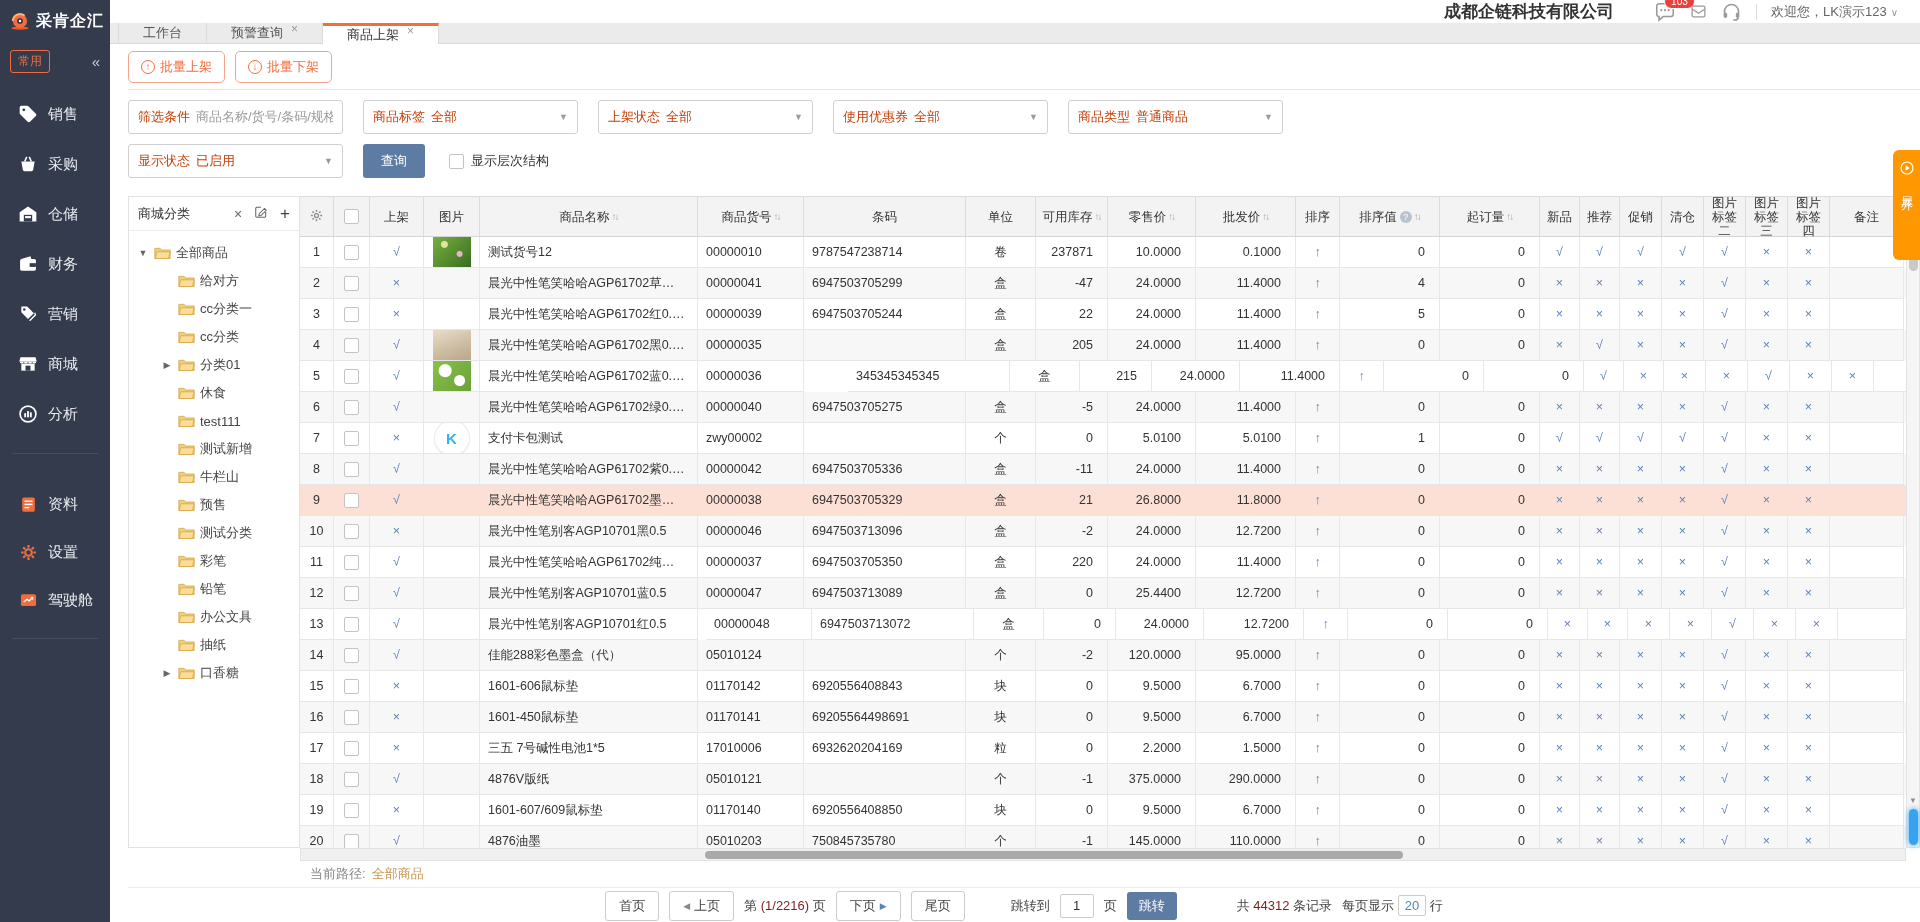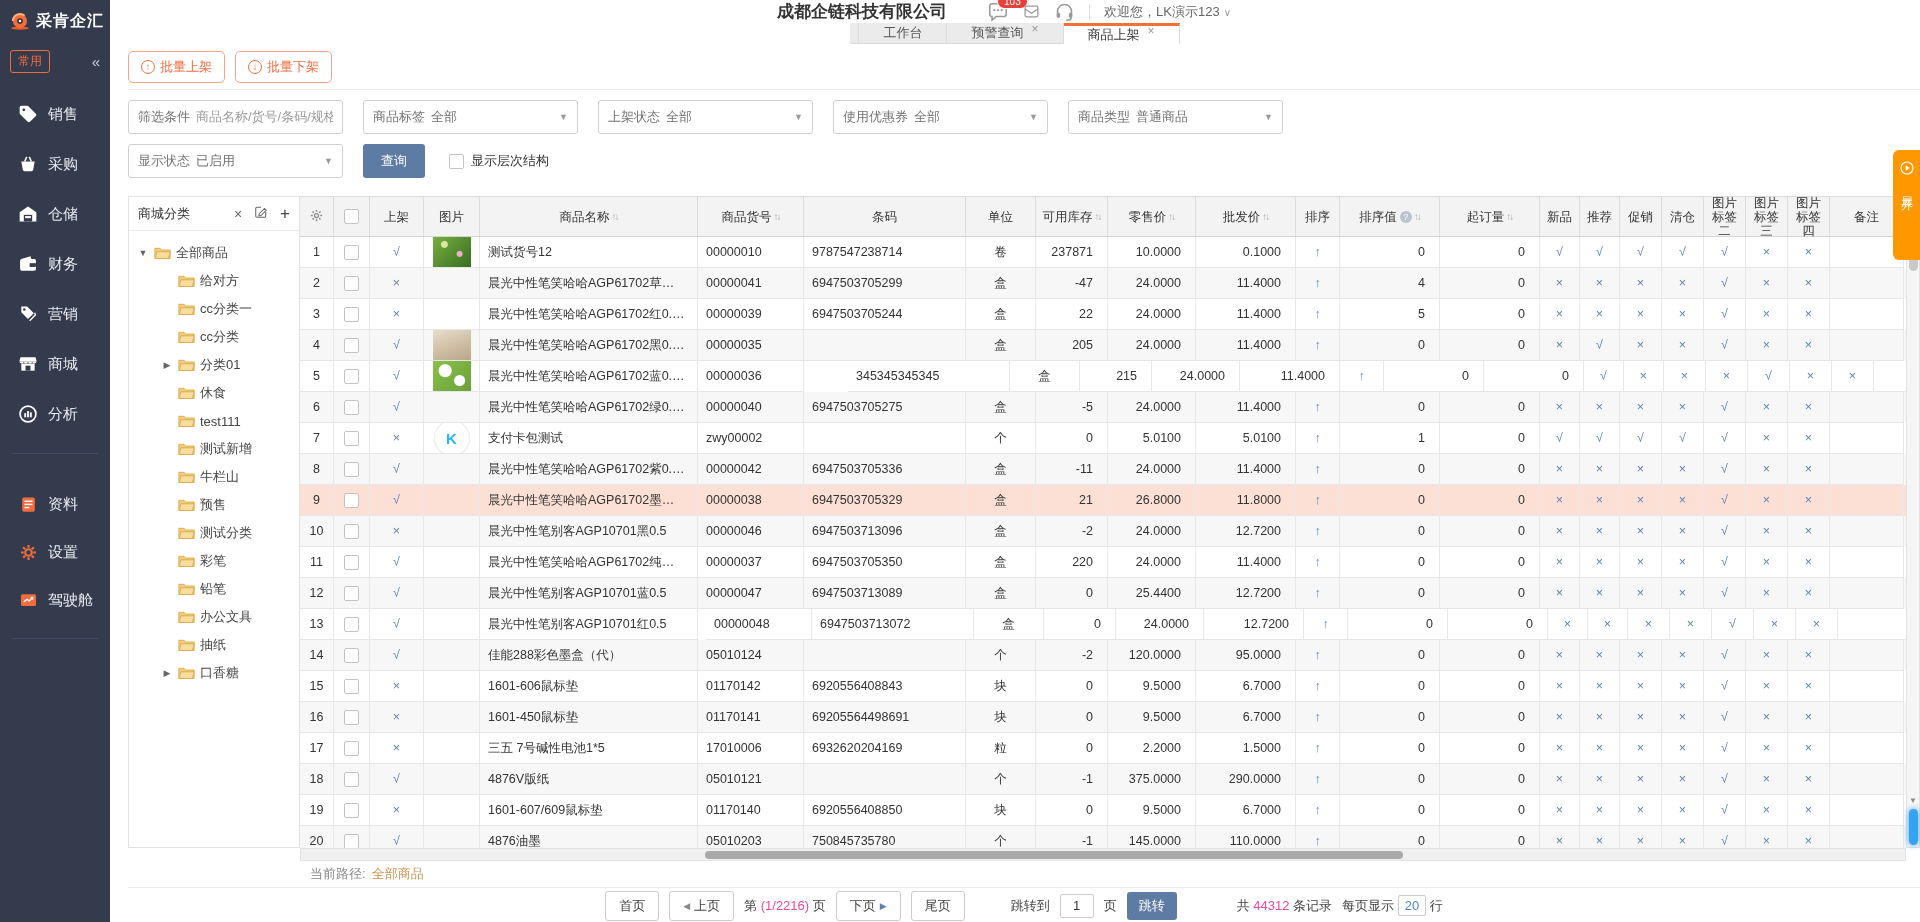--- a/index.html
+++ b/index.html
@@ -16,21 +16,21 @@
   .collapse { color:#c9cfdb; font-size:15px; }
   .side-group { margin-top:12px; }
   .side-item { height:50px; display:flex; align-items:center; padding-left:18px; gap:10px; cursor:pointer; }
   .side-item .lbl { color:#e9ebf0; font-size:15px; }
   .side-ico { width:20px; height:20px; display:inline-flex; align-items:center; justify-content:center; }
   .side-divider { border-top:1px solid #454d60; margin:14px 12px; }
   .side-tools .side-item { height:48px; }
   .side-bottom { margin-top:auto; padding-bottom:50px; }
 
   
-  .main { flex:1; display:flex; flex-direction:column; position:relative; background:#fff;align-items:center; }
+  .main { flex:1; display:flex; flex-direction:column; position:relative; background:#fff; }
 
   .topbar { height:42px; display:flex; align-items:center; justify-content:flex-end; padding-right:22px; gap:14px; background:#fff; }
   .company { font-size:17px; color:#333; font-weight:bold; margin-right:26px; }
   .top-ico { position:relative; display:inline-flex; align-items:center; }
   .badge { position:absolute; top:-7px; left:10px; background:#e8413c; color:#fff; font-size:10px; border-radius:8px; padding:1px 6px; border:1px solid #fff; }
   .top-sep { width:1px; height:16px; background:#ddd; }
   .welcome { color:#666; font-size:13px; }
   .welcome .chev { color:#999; font-size:10px; margin-left:4px; }
 
   .tabstrip { height:30px; background:#ebebeb; border-bottom:1px solid #d9d9d9; display:flex; padding-left:8px; }
@@ -48,21 +48,21 @@
   .toolbar-right { margin-left:auto; display:flex; align-items:center; gap:10px; }
   .sort-link { color:#c89551; font-size:13px; text-decoration:underline; cursor:pointer; }
   .tool-btn { display:inline-flex; align-items:center; gap:5px; border:1px solid #d9d9d9; background:#fff; color:#555; border-radius:3px; padding:6px 11px; font-size:13px; cursor:pointer; }
   .refresh-g { color:#777; font-size:14px; }
   .more-arrow { font-size:9px; color:#777; }
 
   
   .filters { padding:10px 0 8px 0; }
   .frow { display:flex; gap:20px; margin-bottom:10px; align-items:center; }
   .fld { width:215px; height:34px; border:1px solid #d0d0d0; border-radius:3px; display:flex; align-items:center; padding:0 9px; background:#fff; gap:6px; }
-  .fld .flabel { color:#737373; white-space:nowrap; }
+  .fld .flabel { color:#c2410c; white-space:nowrap; }
   .fld .fph { color:#9b9b9b; white-space:nowrap; overflow:hidden; }
   .fld .sp { flex:1; }
   .fld .arr { color:#999; font-size:9px; }
   .query-btn { width:62px; height:34px; background:#5e7ca3; color:#fff; border:none; border-radius:3px; font-size:13px; cursor:pointer; }
   .cb { width:15px; height:15px; border:1px solid #c3c3c3; border-radius:2px; background:#fff; display:inline-block; }
   .cb-wrap { display:flex; align-items:center; gap:7px; color:#333; margin-left:4px; }
 
   
   .grid-area { display:flex; height:652px; }
   .catpanel { width:172px; border:1px solid #e2e2e2; background:#fff; flex-shrink:0; }
@@ -101,21 +101,21 @@
   .hscroll { height:13px; width:1606px; margin-left:172px; background:#f0f0f0; border:1px solid #e2e2e2; position:relative; }
   .hs-thumb { position:absolute; top:2px; left:404px; width:698px; height:8px; background:#a9a9a9; border-radius:4px; }
 
   .path-row { height:26px; display:flex; align-items:center; margin-left:182px; gap:6px; font-size:13px; }
   .path-label { color:#888; }
   .path-link { color:#c89551; cursor:pointer; }
 
   .pager { height:36px; border-top:1px solid #ececec; display:flex; align-items:center; justify-content:center; gap:10px; font-size:13px; color:#444; }
   .pg-btn { border:1px solid #ccc; background:#fff; border-radius:3px; padding:5px 13px; font-size:13px; color:#444; cursor:pointer; display:inline-flex; align-items:center; gap:4px; }
   .pg-tri { font-size:9px; color:#5e82b8; }
-  .pg-link { color:#ec4899; }
+  .pg-link { color:#7f1d1d; }
   .pg-input { width:34px; height:24px; border:1px solid #ccc; border-radius:2px; text-align:center; font-size:13px; color:#333; }
   .jump-btn { background:#5e7ca3; color:#fff; border:none; border-radius:3px; padding:5px 12px; font-size:13px; cursor:pointer; }
   .pp-box { color:#4a8bc2; border:1px solid #ccc; border-radius:2px; padding:2px 6px; }
 
   .expand-btn { position:absolute; right:0; top:150px; width:27px; height:110px; background:#ff9800; border-radius:6px 0 0 6px; display:flex; flex-direction:column; align-items:center; padding-top:10px; gap:8px; cursor:pointer; z-index:5; }
   .expand-txt { writing-mode:vertical-rl; color:#fff; font-size:12px; letter-spacing:3px; }
 </style>
 </head>
 <body>
 

